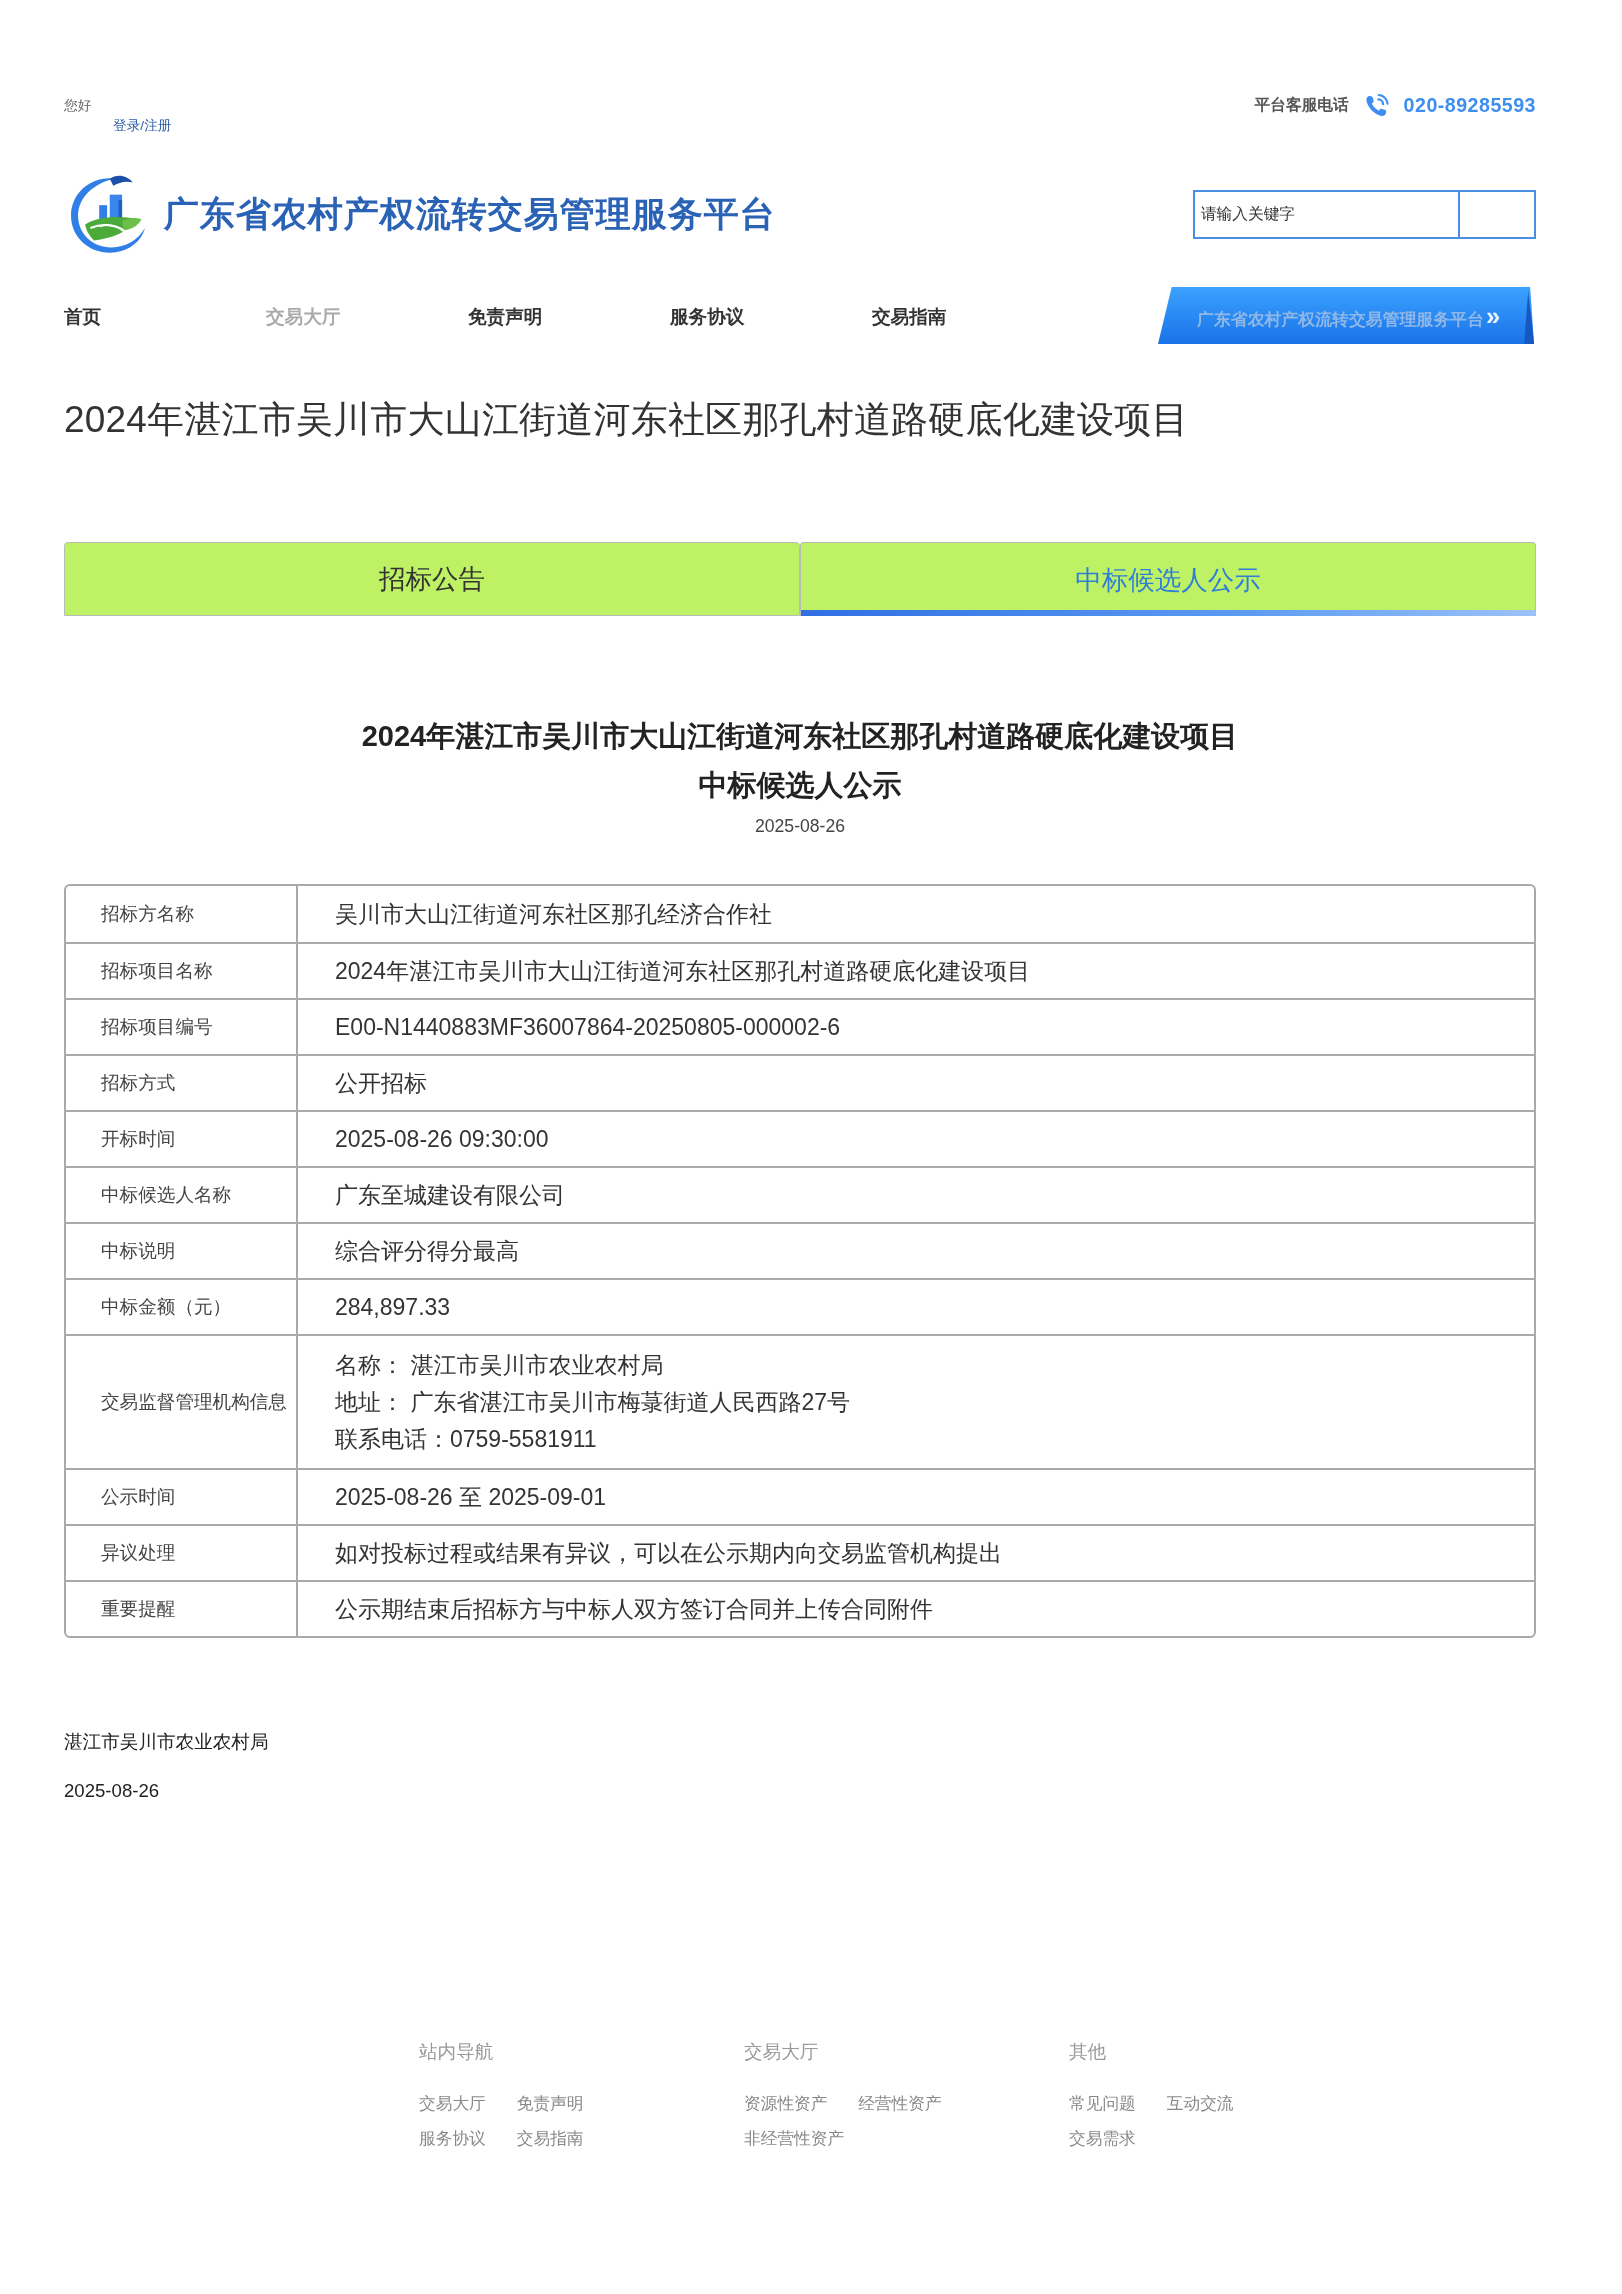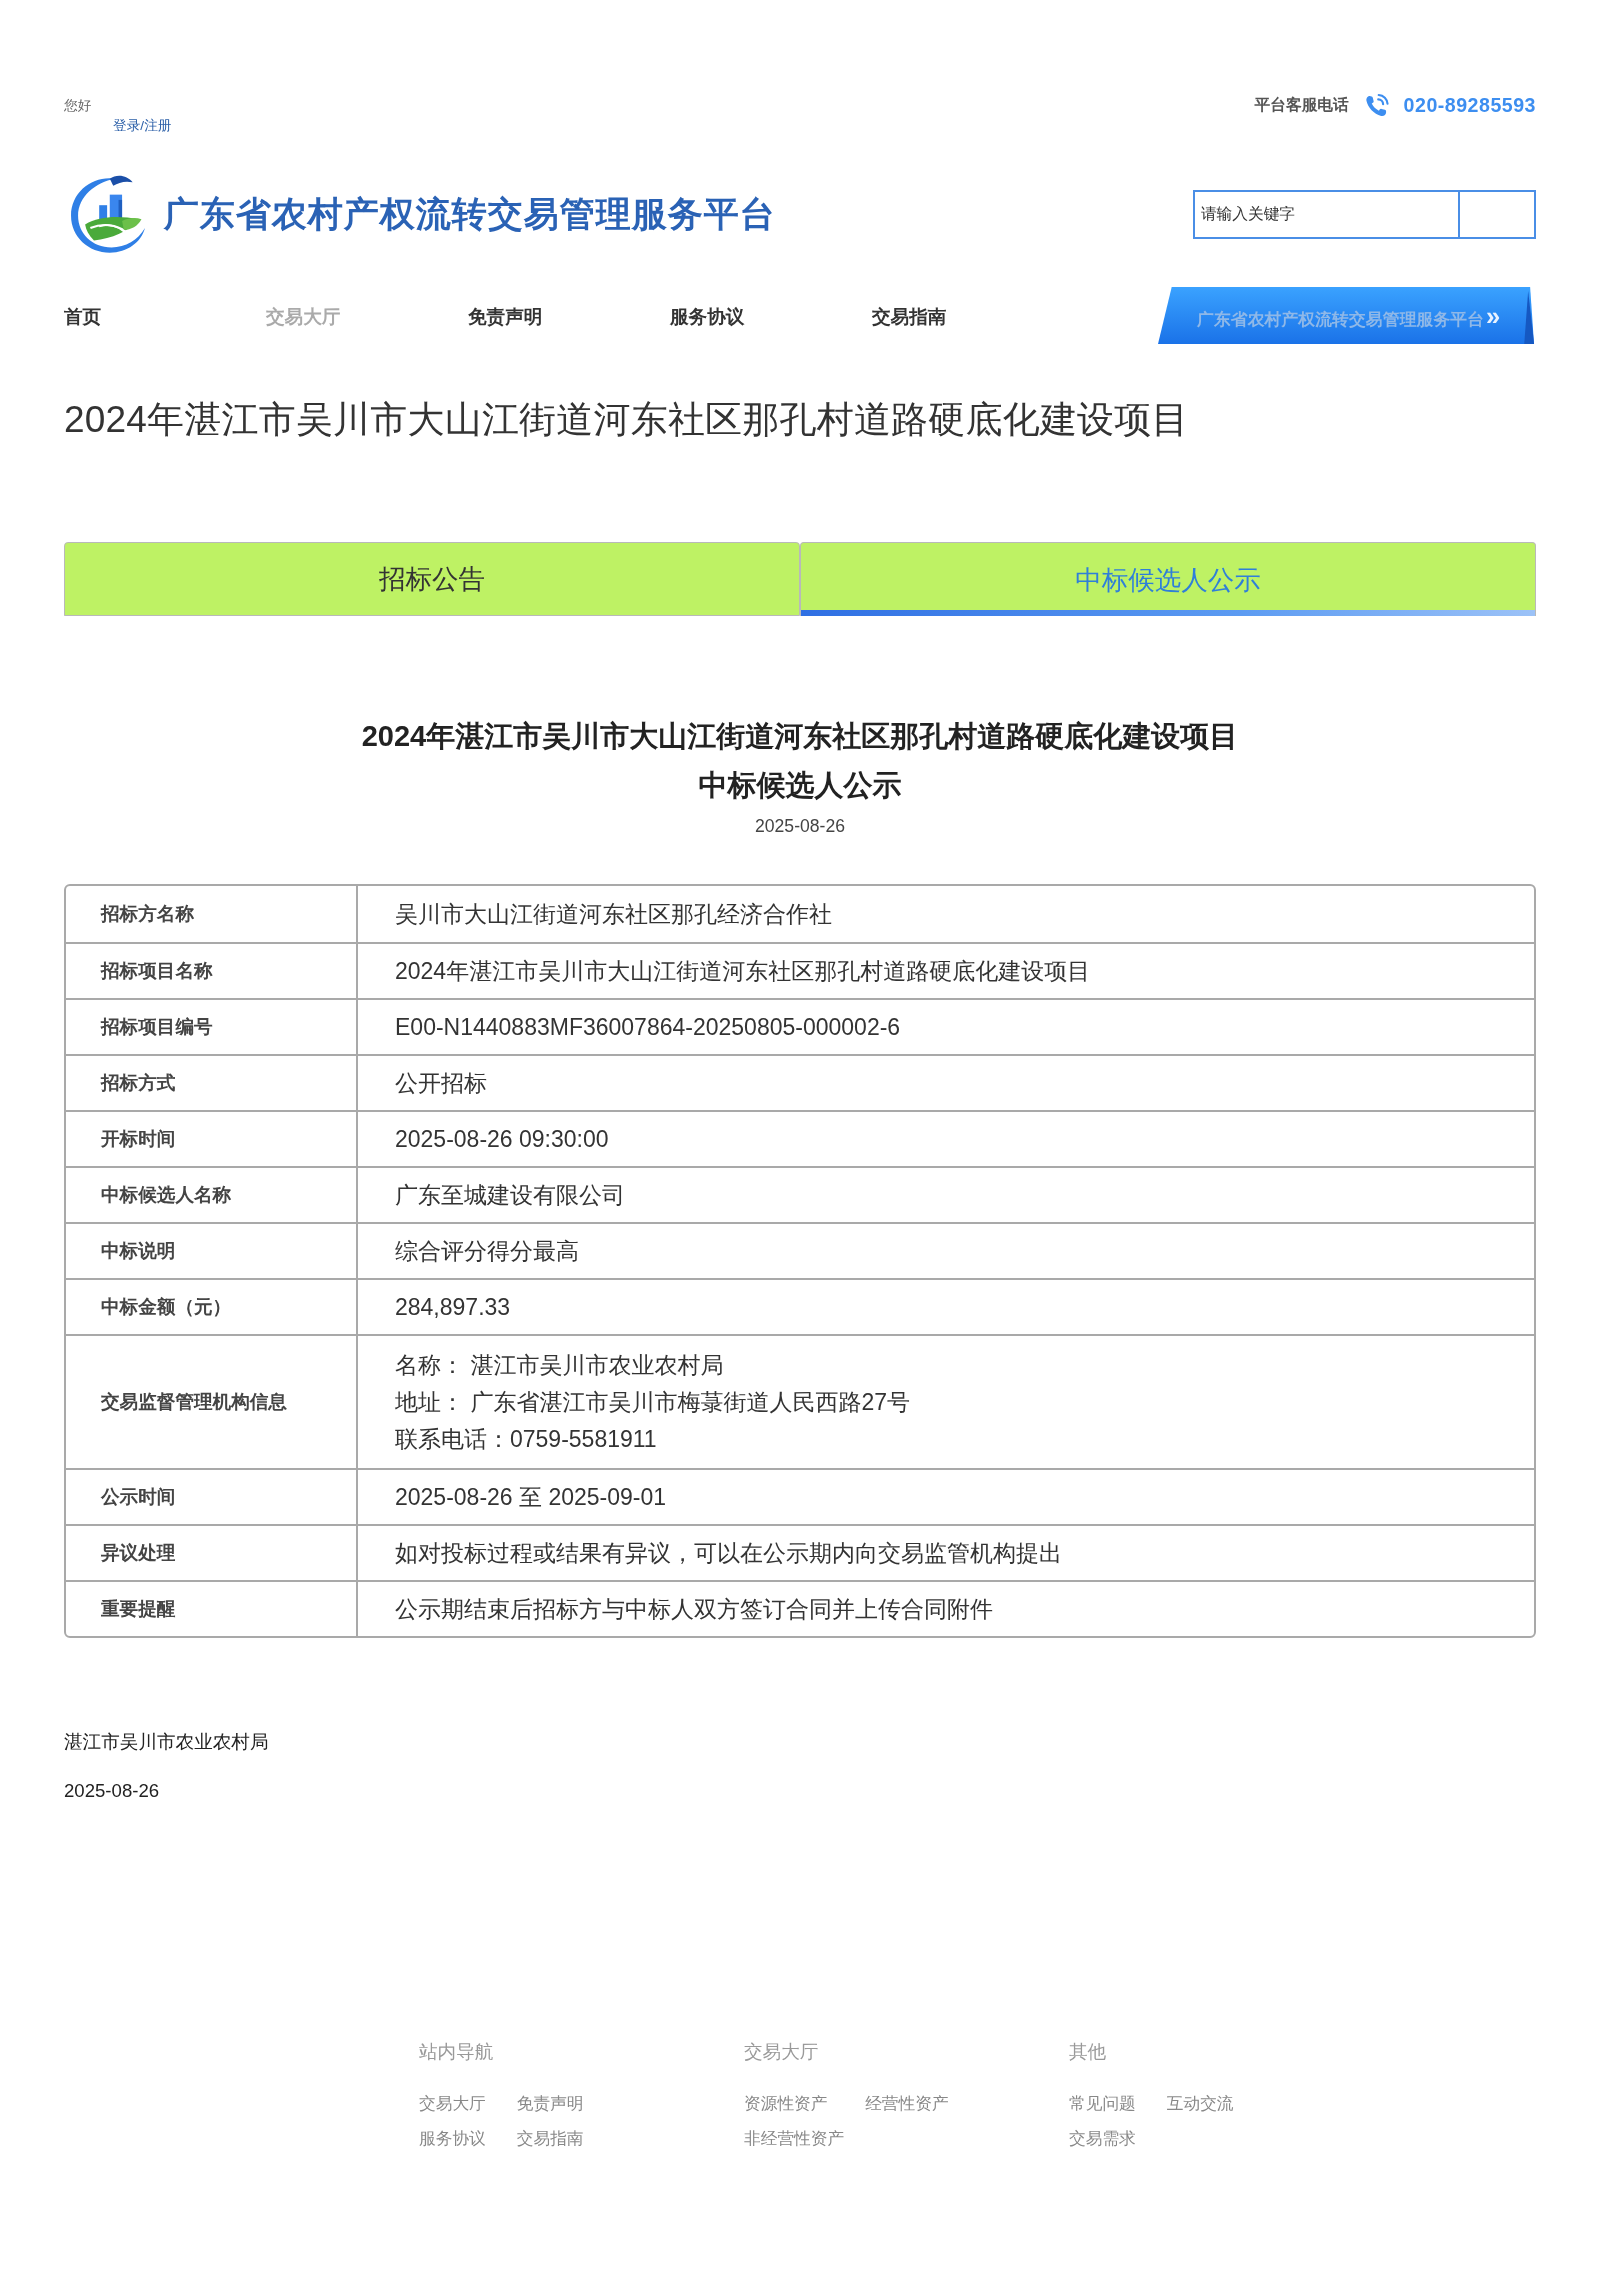--- a/index.html
+++ b/index.html
@@ -48,39 +48,39 @@
   
   .notice-head { top: 712px; text-align: center; }
   .notice-head .t1 { font-size: 29px; font-weight: bold; color: #222; line-height: 49px; }
   .notice-head .t2 { font-size: 29px; font-weight: bold; color: #222; line-height: 49px; }
   .notice-head .date { font-size: 17.6px; color: #444; margin-top: 5.9px; }
 
   
   .info-table { top: 884px; border: 2px solid #a9a9a9; border-radius: 5.9px; overflow: hidden; }
   .info-table .row { display: flex; border-top: 2px solid #a9a9a9; min-height: 56px; }
   .info-table .row:first-child { border-top: none; }
-  .info-table .label { width: 292px; flex-shrink: 0; border-right: 2px solid #a9a9a9; display: flex; align-items: center; padding-left: 35px; font-size: 18.6px; font-weight: bold; color: #444; }
+  .info-table .label { width: 232px; flex-shrink: 0; border-right: 2px solid #a9a9a9; display: flex; align-items: center; padding-left: 35px; font-size: 18.6px; font-weight: normal; color: #444; }
   .info-table .value { flex: 1; display: flex; flex-direction: column; justify-content: center; padding-left: 37px; font-size: 23px; color: #333; }
   .info-table .value .line { line-height: 37px; }
   .info-table .row.tall { min-height: 134px; }
 
   
   .signature { top: 1730px; font-size: 18.6px; color: #222; }
   .signature .org { line-height: 23.5px; }
   .signature .date { margin-top: 25.5px; line-height: 23.5px; }
 
   
   .footer { position: absolute; top: 2039px; left: 419px; display: flex; }
   .footer .col { margin-right: 0; }
   .footer .col-1 { width: 325px; }
   .footer .col-2 { width: 325px; }
   .footer .col-3 { width: 245px; }
   .footer .head { font-size: 18.6px; color: #999; margin-bottom: 27.4px; }
   .footer .links { display: grid; grid-template-columns: auto auto; column-gap: 31px; row-gap: 11.8px; justify-content: start; }
-  .footer .col-2 .links { column-gap: 21px; }
+  .footer .col-2 .links { column-gap: 14px; }
   .footer a { font-size: 16.7px; color: #888; text-decoration: none; cursor: pointer; white-space: nowrap; }
 </style>
 </head>
 <body>
 
 <div class="wrap topbar">
   <div class="left">
     <span class="hello">您好</span>
     <a class="login" href="#">登录/注册</a>
   </div>

